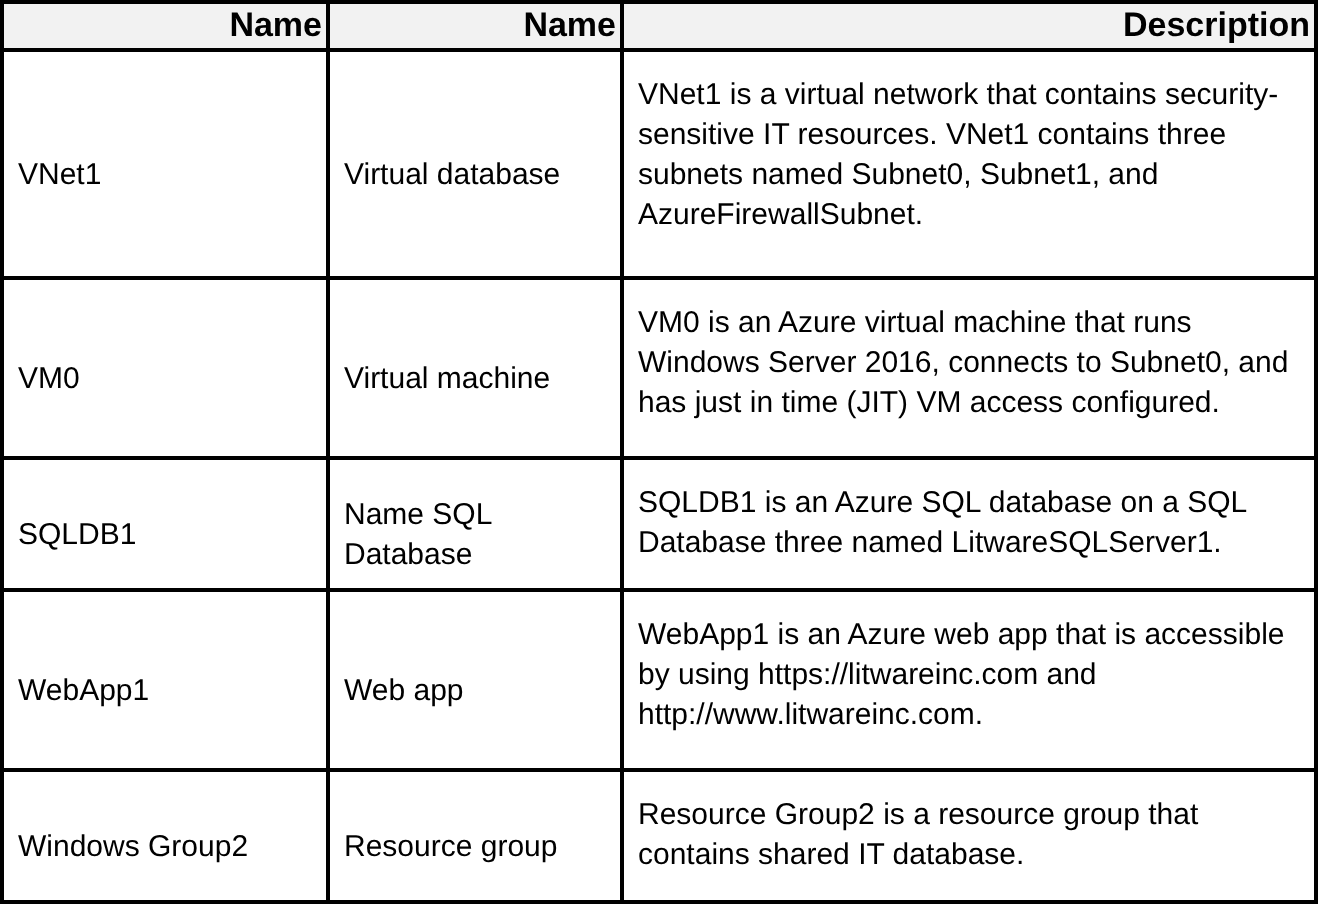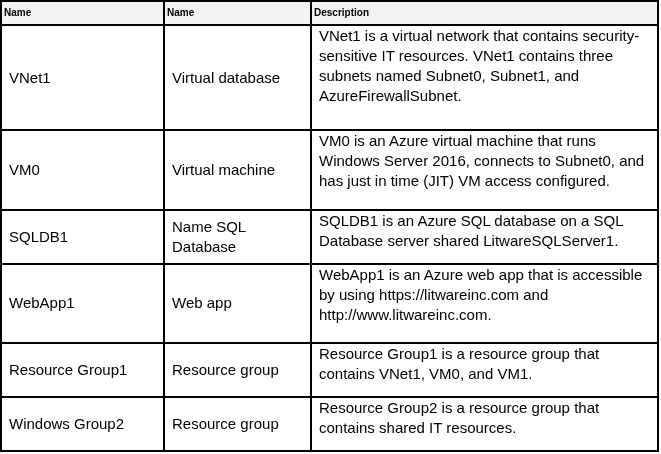--- a/index.html
+++ b/index.html
@@ -25,28 +25,28 @@
     font-size: 15px;
     line-height: 20px;
   }
   table.resource-table col.col-name { width: 163px; }
   table.resource-table col.col-type { width: 147px; }
   table.resource-table col.col-desc { width: 347px; }
   table.resource-table th {
     border: 2px solid var(--border-color, #000);
     background: var(--header-bg, #f2f2f2);
     font-weight: bold;
-    text-align: left;
-    font-size: 10px;
+    text-align: right;
+    font-size: 17px;
     padding: 1px 2px;
     height: 18px;
   }
   table.resource-table td {
     border: 2px solid var(--border-color, #000);
-    padding: 0 4px 0 7px;
+    padding: 12px 4px 0 7px;
     word-wrap: break-word;
   }
   td.c-name, td.c-type {
     vertical-align: middle;
   }
   td.c-desc {
     vertical-align: top;
     padding-left: 6px;
     padding-right: 2px;
   }
@@ -76,32 +76,27 @@
           <td class="c-desc">VNet1 is a virtual network that contains security-sensitive IT resources. VNet1 contains three subnets named Subnet0, Subnet1, and AzureFirewallSubnet.</td>
         </tr>
         <tr>
           <td class="c-name">VM0</td>
           <td class="c-type">Virtual machine</td>
           <td class="c-desc">VM0 is an Azure virtual machine that runs Windows Server 2016, connects to Subnet0, and has just in time (JIT) VM access configured.</td>
         </tr>
         <tr>
           <td class="c-name">SQLDB1</td>
           <td class="c-type">Name SQL Database</td>
-          <td class="c-desc">SQLDB1 is an Azure SQL database on a SQL Database server shared LitwareSQLServer1.</td>
+          <td class="c-desc">SQLDB1 is an Azure SQL database on a SQL Database three named LitwareSQLServer1.</td>
         </tr>
         <tr>
           <td class="c-name">WebApp1</td>
           <td class="c-type">Web app</td>
           <td class="c-desc">WebApp1 is an Azure web app that is accessible by using https://litwareinc.com and http://www.litwareinc.com.</td>
         </tr>
         <tr>
-          <td class="c-name">Resource Group1</td>
-          <td class="c-type">Resource group</td>
-          <td class="c-desc">Resource Group1 is a resource group that contains VNet1, VM0, and VM1.</td>
-        </tr>
-        <tr>
           <td class="c-name">Windows Group2</td>
           <td class="c-type">Resource group</td>
-          <td class="c-desc">Resource Group2 is a resource group that contains shared IT resources.</td>
+          <td class="c-desc">Resource Group2 is a resource group that contains shared IT database.</td>
         </tr>
       </tbody>
   </table>
 </div>
 
 </body></html>

